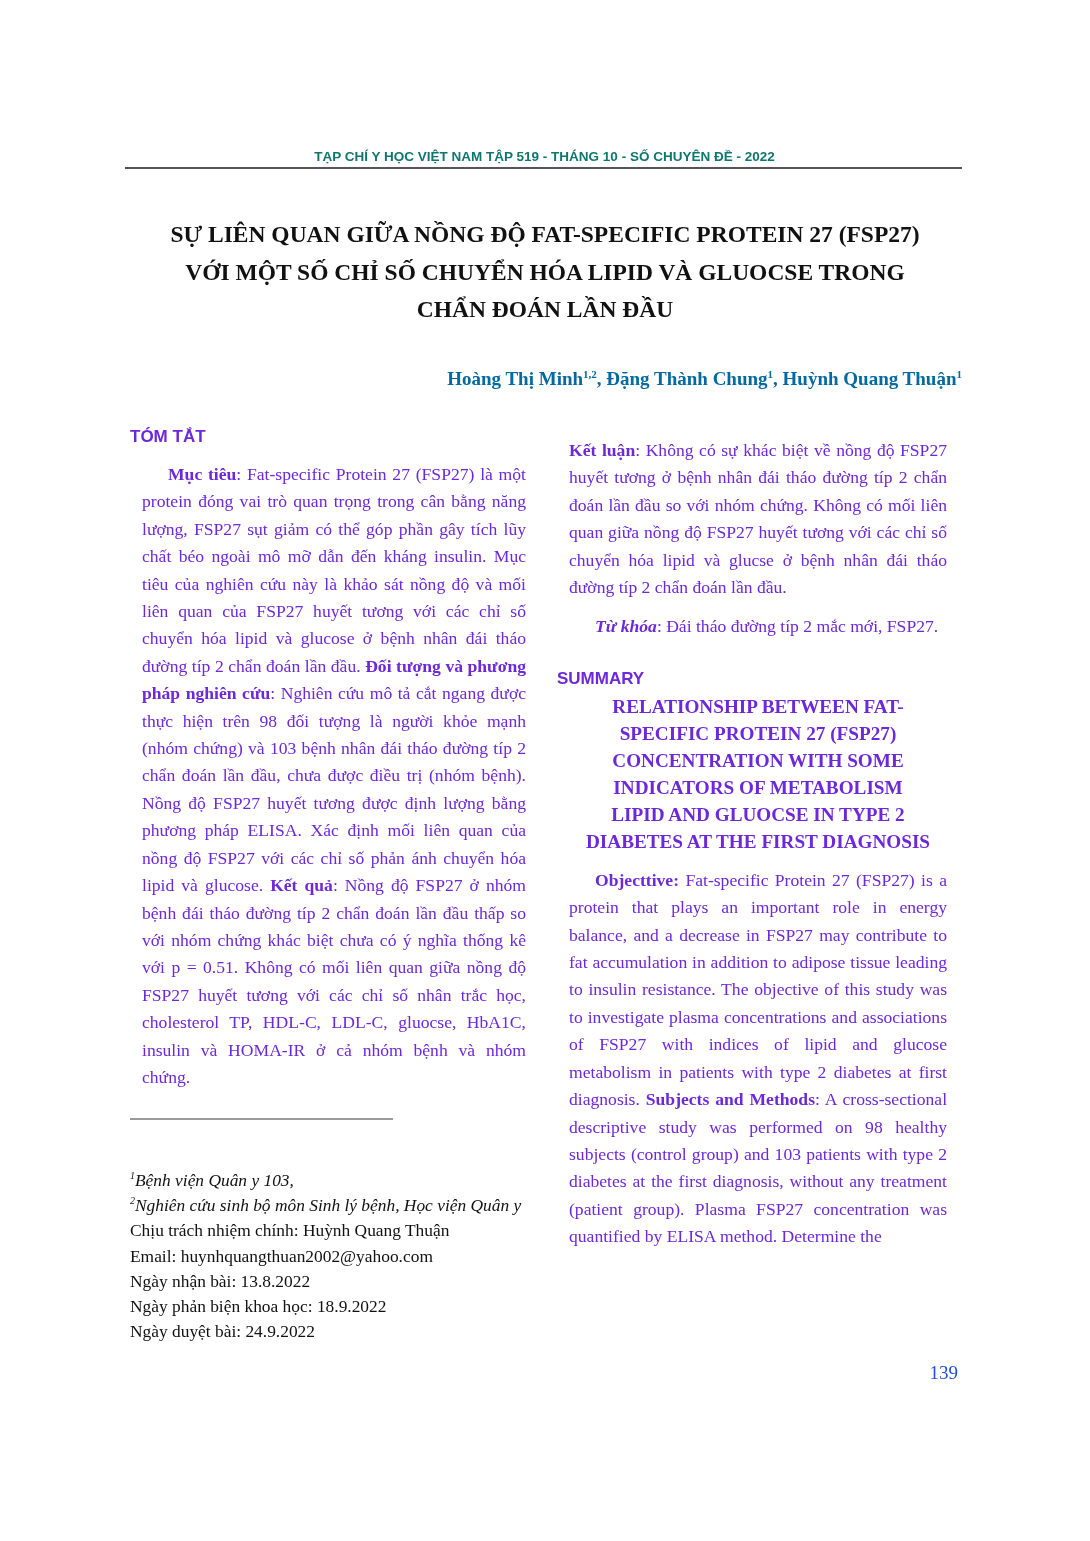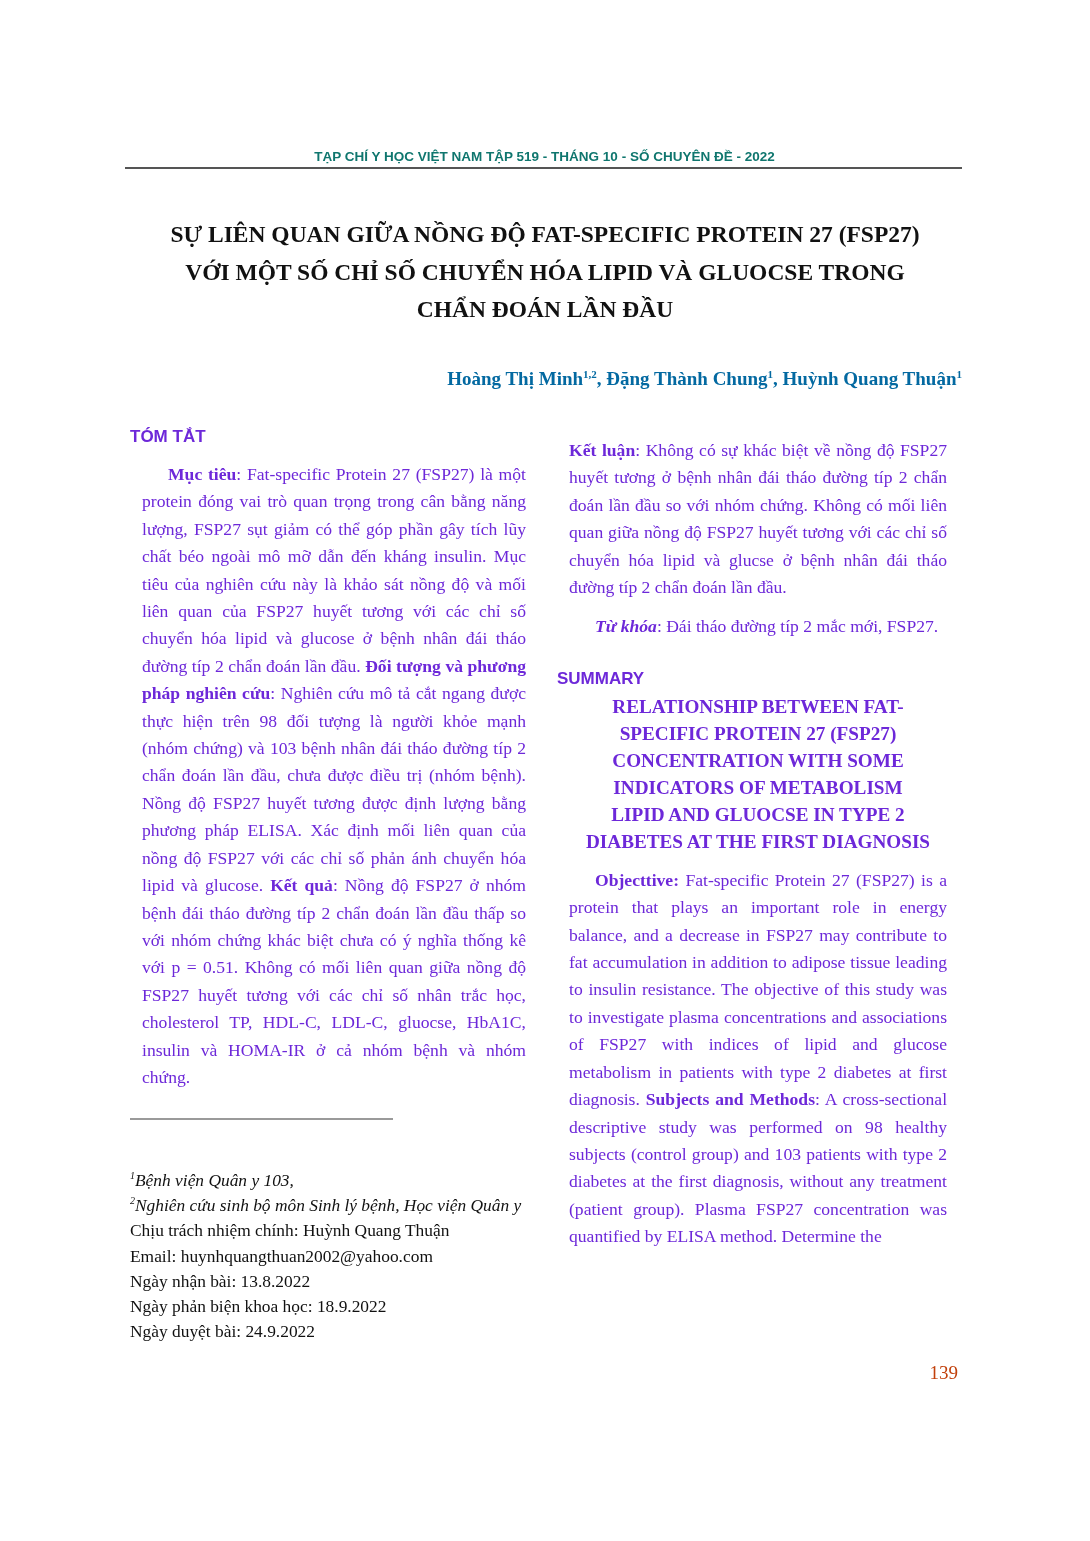--- a/index.html
+++ b/index.html
@@ -59,21 +59,21 @@
 
   .summary-heading { margin-top: 26px; margin-bottom: 0; }
   .en-title {
     font-family: "Liberation Serif", serif; font-weight: bold;
     font-size: 19.2px; line-height: 27px; text-align: center; margin: 2px 0 4px 0;
   }
   .en-title .line { display: block; white-space: nowrap; }
 
   .page-number {
     position: absolute; left: 900px; top: 1362px; width: 58px; text-align: right;
-    font-family: "Liberation Serif", serif; font-size: 19px; color: #c2410c;
+    font-family: "Liberation Serif", serif; font-size: 19px; color: #1d4ed8;
   }
 </style>
 </head>
 <body>
 
 <div class="page">
 
   <div class="running-head">TẠP CHÍ Y HỌC VIỆT NAM TẬP 519 - THÁNG 10 - SỐ CHUYÊN ĐỀ - 2022</div>
   <div class="head-rule"></div>
 

